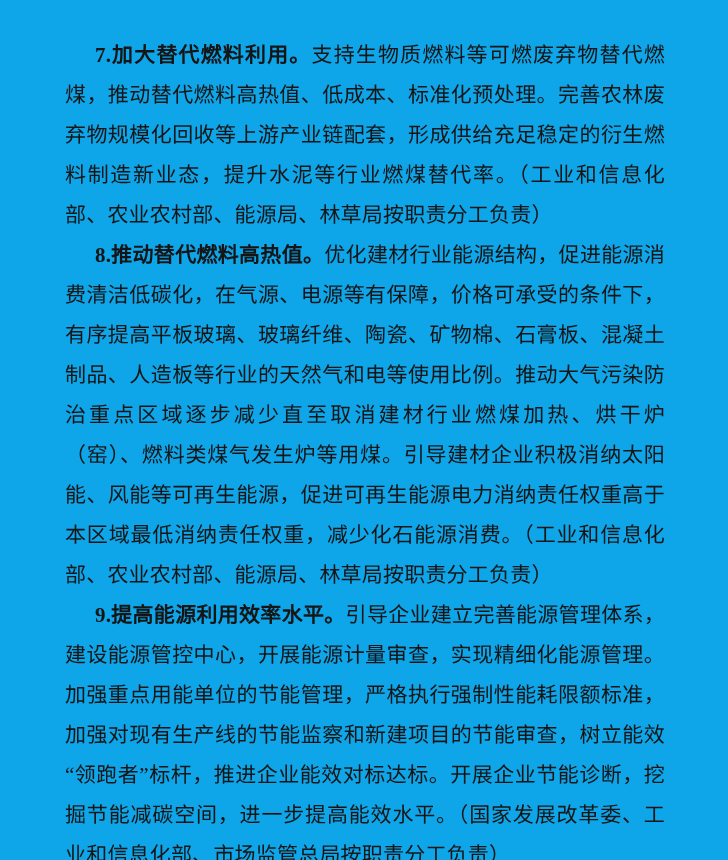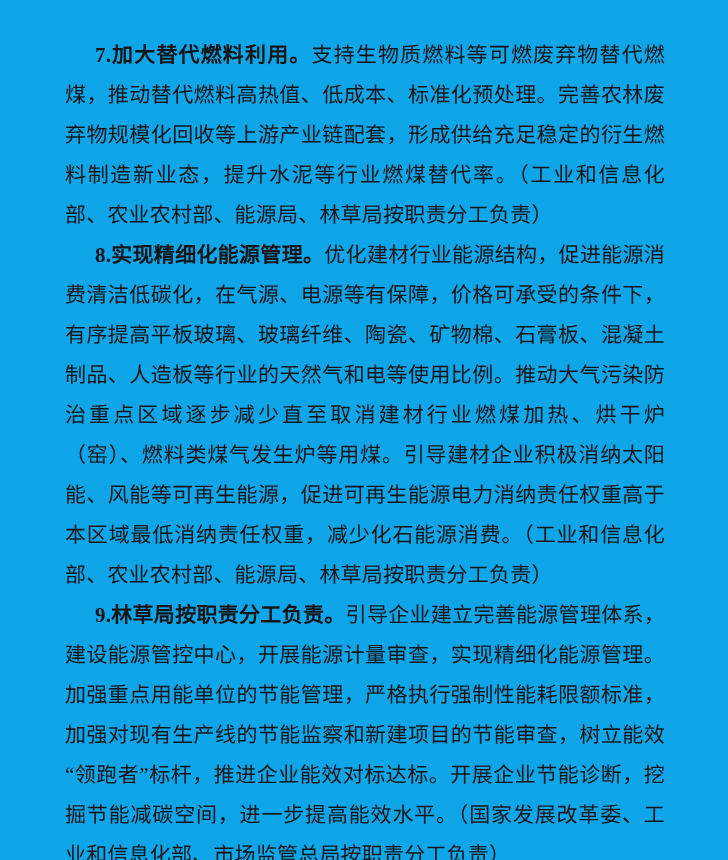--- a/index.html
+++ b/index.html
@@ -44,17 +44,17 @@
     font-weight: normal;
   }
 </style>
 </head>
 <body>
 
 <div class="page">
 
   <p class="para"><span class="para-number">7.</span><span class="para-heading">加大替代燃料利用。</span><span class="body-text">支持生物质燃料等可燃废弃物替代燃煤，推动替代燃料高热值、低成本、标准化预处理。完善农林废弃物规模化回收等上游产业链配套，形成供给充足稳定的衍生燃料制造新业态，提升水泥等行业燃煤替代率。</span><span class="attribution">（工业和信息化部、农业农村部、能源局、林草局按职责分工负责）</span></p>
 
-  <p class="para"><span class="para-number">8.</span><span class="para-heading">实现精细化能源管理。</span><span class="body-text">优化建材行业能源结构，促进能源消费清洁低碳化，在气源、电源等有保障，价格可承受的条件下，有序提高平板玻璃、玻璃纤维、陶瓷、矿物棉、石膏板、混凝土制品、人造板等行业的天然气和电等使用比例。推动大气污染防治重点区域逐步减少直至取消建材行业燃煤加热、烘干炉（窑）、燃料类煤气发生炉等用煤。引导建材企业积极消纳太阳能、风能等可再生能源，促进可再生能源电力消纳责任权重高于本区域最低消纳责任权重，减少化石能源消费。</span><span class="attribution">（工业和信息化部、农业农村部、能源局、林草局按职责分工负责）</span></p>
+  <p class="para"><span class="para-number">8.</span><span class="para-heading">推动替代燃料高热值。</span><span class="body-text">优化建材行业能源结构，促进能源消费清洁低碳化，在气源、电源等有保障，价格可承受的条件下，有序提高平板玻璃、玻璃纤维、陶瓷、矿物棉、石膏板、混凝土制品、人造板等行业的天然气和电等使用比例。推动大气污染防治重点区域逐步减少直至取消建材行业燃煤加热、烘干炉（窑）、燃料类煤气发生炉等用煤。引导建材企业积极消纳太阳能、风能等可再生能源，促进可再生能源电力消纳责任权重高于本区域最低消纳责任权重，减少化石能源消费。</span><span class="attribution">（工业和信息化部、农业农村部、能源局、林草局按职责分工负责）</span></p>
 
-  <p class="para"><span class="para-number">9.</span><span class="para-heading">林草局按职责分工负责。</span><span class="body-text">引导企业建立完善能源管理体系，建设能源管控中心，开展能源计量审查，实现精细化能源管理。加强重点用能单位的节能管理，严格执行强制性能耗限额标准，加强对现有生产线的节能监察和新建项目的节能审查，树立能效“领跑者”标杆，推进企业能效对标达标。开展企业节能诊断，挖掘节能减碳空间，进一步提高能效水平。</span><span class="attribution">（国家发展改革委、工业和信息化部、市场监管总局按职责分工负责）</span></p>
+  <p class="para"><span class="para-number">9.</span><span class="para-heading">提高能源利用效率水平。</span><span class="body-text">引导企业建立完善能源管理体系，建设能源管控中心，开展能源计量审查，实现精细化能源管理。加强重点用能单位的节能管理，严格执行强制性能耗限额标准，加强对现有生产线的节能监察和新建项目的节能审查，树立能效“领跑者”标杆，推进企业能效对标达标。开展企业节能诊断，挖掘节能减碳空间，进一步提高能效水平。</span><span class="attribution">（国家发展改革委、工业和信息化部、市场监管总局按职责分工负责）</span></p>
 
 </div>
 
 </body></html>

